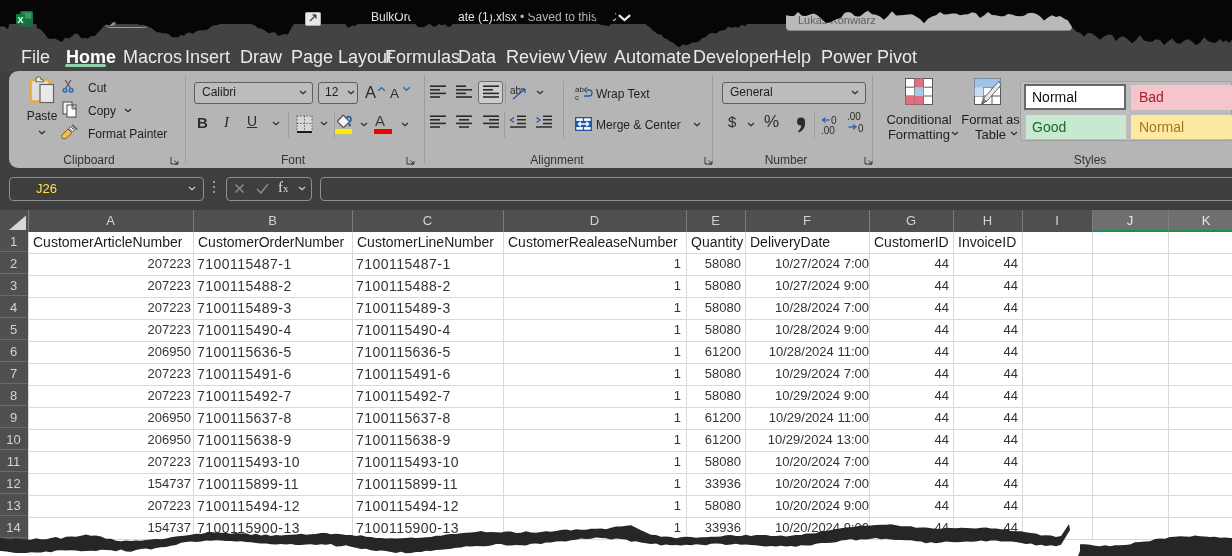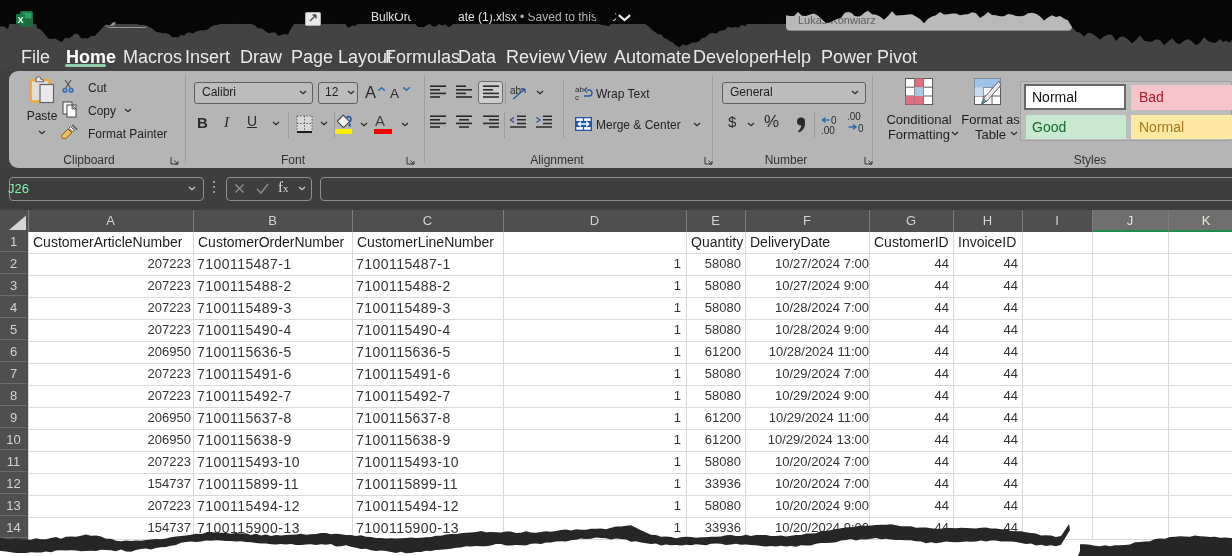--- a/index.html
+++ b/index.html
@@ -295,21 +295,21 @@
 <div class="abs" style="left:1011px;top:10px;width:212px;height:60px;background:#bdbdbd;border:1px solid #a0a0a0;border-radius:2px"></div>
 <div class="abs" style="left:1015px;top:13px;width:102px;height:26px;background:#fff;border:2px solid #686868;font-size:14px;color:#111;line-height:22px;padding-left:6px">Normal</div>
 <div class="abs" style="left:1122px;top:14px;width:101px;height:25px;background:#f6c4cb;font-size:14px;color:#a41e2d;line-height:25px;padding-left:8px">Bad</div>
 <div class="abs" style="left:1017px;top:44px;width:100px;height:24px;background:#c8e8cf;font-size:14px;color:#15692e;line-height:24px;padding-left:6px">Good</div>
 <div class="abs" style="left:1122px;top:44px;width:101px;height:24px;background:#fde9a2;font-size:14px;color:#a8731f;line-height:24px;padding-left:8px">Normal</div>
 <div class="rl" style="left:1031px;width:100px">Styles</div>
 </div>
   </div>
 <div id="fbar" class="abs">
 <div class="fbox" style="left:9px;width:195px"></div>
-<div class="abs" style="left:8px;top:13px;font-size:13px;color:#86efac">J26</div>
+<div class="abs" style="left:36px;top:13px;font-size:13px;color:#fde047">J26</div>
 <svg class="abs" style="left:188px;top:18px" width="8" height="5" viewBox="0 0 8 5">
       <path d="M1 1l3 2.6L7 1" fill="none" stroke="#cfcfcf" stroke-width="1.2"></path>
     </svg>
 <div class="abs" style="left:213px;top:13px;width:2px;height:2px;background:#9a9a9a;box-shadow:0 5px 0 #9a9a9a,0 10px 0 #9a9a9a"></div>
 <div class="fbox" style="left:226px;width:86px"></div>
 <svg class="abs" style="left:234px;top:15px" width="11" height="11" viewBox="0 0 11 11">
       <path d="M1.5 1.5l8 8m0-8l-8 8" stroke="#8f8f8f" stroke-width="1.4"></path>
     </svg>
 <svg class="abs" style="left:256px;top:15px" width="13" height="11" viewBox="0 0 13 11">
       <path d="M1 6l4 4L12 1" stroke="#8f8f8f" stroke-width="1.4" fill="none"></path>
@@ -387,20 +387,21 @@
 <div class="hline" style="top:197px"></div>
 <div class="hline" style="top:219px"></div>
 <div class="hline" style="top:241px"></div>
 <div class="hline" style="top:263px"></div>
 <div class="hline" style="top:285px"></div>
 <div class="hline" style="top:307px"></div>
 <div class="hline" style="top:329px"></div>
 <div class="cell hd" style="left:33px;top:22px;height:21px;line-height:20px">CustomerArticleNumber</div>
 <div class="cell hd" style="left:198px;top:22px;height:21px;line-height:20px">CustomerOrderNumber</div>
 <div class="cell hd" style="left:357px;top:22px;height:21px;line-height:20px">CustomerLineNumber</div>
+<div class="cell hd" style="left:508px;top:22px;height:21px;line-height:20px">CustomerRealeaseNumber</div>
 <div class="cell hd" style="left:691px;top:22px;height:21px;line-height:20px">Quantity</div>
 <div class="cell hd" style="left:750px;top:22px;height:21px;line-height:20px">DeliveryDate</div>
 <div class="cell hd" style="left:874px;top:22px;height:21px;line-height:20px">CustomerID</div>
 <div class="cell hd" style="left:958px;top:22px;height:21px;line-height:20px">InvoiceID</div>
 <div class="cell num" style="left:28px;top:43px;width:163px;height:22px;line-height:22px">207223</div>
 <div class="cell txt" style="left:197px;top:43px;height:22px;line-height:22px">7100115487-1</div>
 <div class="cell txt" style="left:356px;top:43px;height:22px;line-height:22px">7100115487-1</div>
 <div class="cell num" style="left:503px;top:43px;width:178px;height:22px;line-height:22px">1</div>
 <div class="cell num" style="left:686px;top:43px;width:55px;height:22px;line-height:22px">58080</div>
 <div class="cell num" style="left:745px;top:43px;width:124px;height:22px;line-height:22px">10/27/2024 7:00</div>

